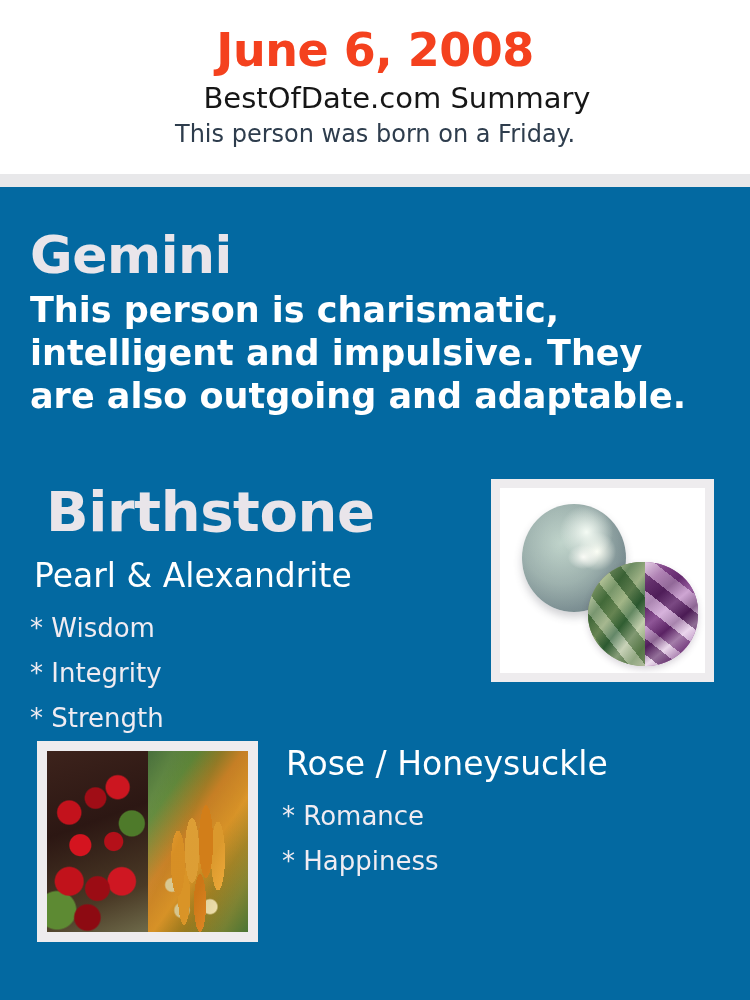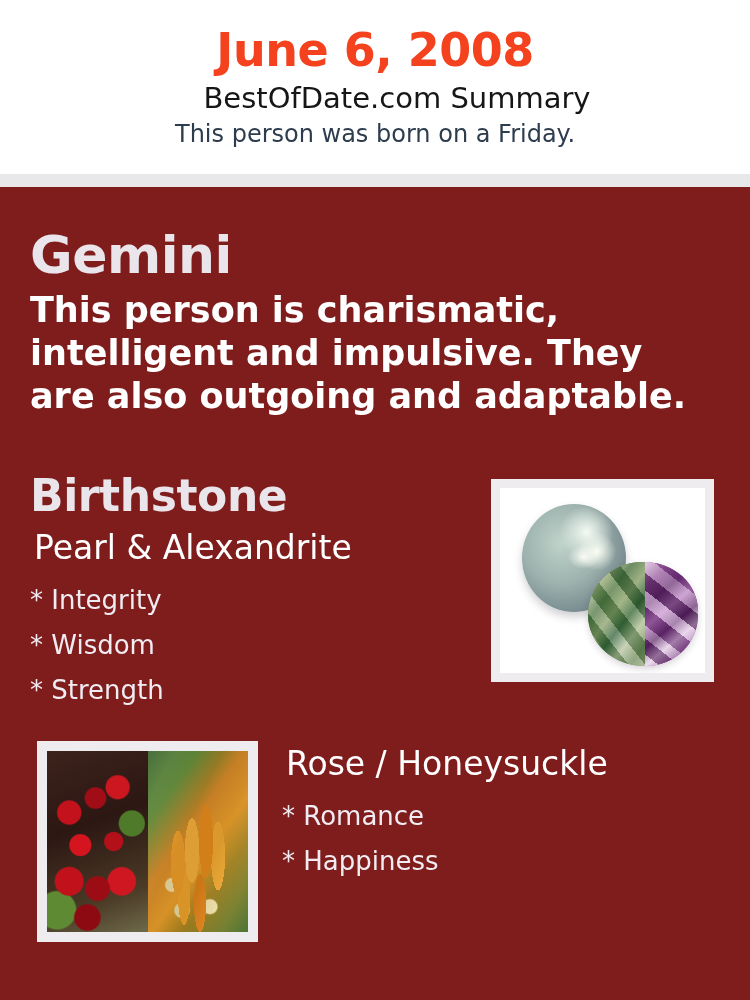--- a/index.html
+++ b/index.html
@@ -65,21 +65,21 @@
     height: 13px;
     background: #e8e8ea;
   }
 
   
   .panel {
     position: absolute;
     left: 0; top: 187px;
     width: 750px;
     height: 813px;
-    background: #7f1d1d;
+    background: #0369a1;
   }
 
   
   .sign-block {
     position: absolute;
     left: 30px;
     top: 38px;
     width: 690px;
   }
   .sign-title {
@@ -95,22 +95,22 @@
     padding-top: 4px;
     font-size: 35px;
     line-height: 43px;
     font-weight: 700;
     color: #ffffff;
     max-width: 665px;
   }
 
   
   .sec-title {
-    margin: 0;
-    font-size: 44px;
+    margin: 16px;
+    font-size: 56px;
     line-height: 52px;
     font-weight: 700;
     color: #e9e5ea;
     letter-spacing: -0.4px;
   }
   .sec-sub {
     margin: 4px;
     padding-top: 1px;
     font-size: 33px;
     line-height: 41px;
@@ -294,22 +294,22 @@
 
     <div class="sign-block">
       <h2 class="sign-title">Gemini</h2>
       <p class="sign-desc">This person is charismatic, intelligent and impulsive. They are also outgoing and adaptable.</p>
     </div>
 
     <div class="stone-text">
       <h2 class="sec-title">Birthstone</h2>
       <div class="sec-sub">Pearl &amp; Alexandrite</div>
       <ul class="sec-list">
+        <li>* Wisdom</li>
         <li>* Integrity</li>
-        <li>* Wisdom</li>
         <li>* Strength</li>
       </ul>
     </div>
 
     <div class="frame" id="stone-frame">
       <div class="frame-inner" id="stone-inner">
         <div class="pearl"></div>
         <div class="gem">
           <div class="gem-rough"></div>
           <div class="gem-cut"></div>

